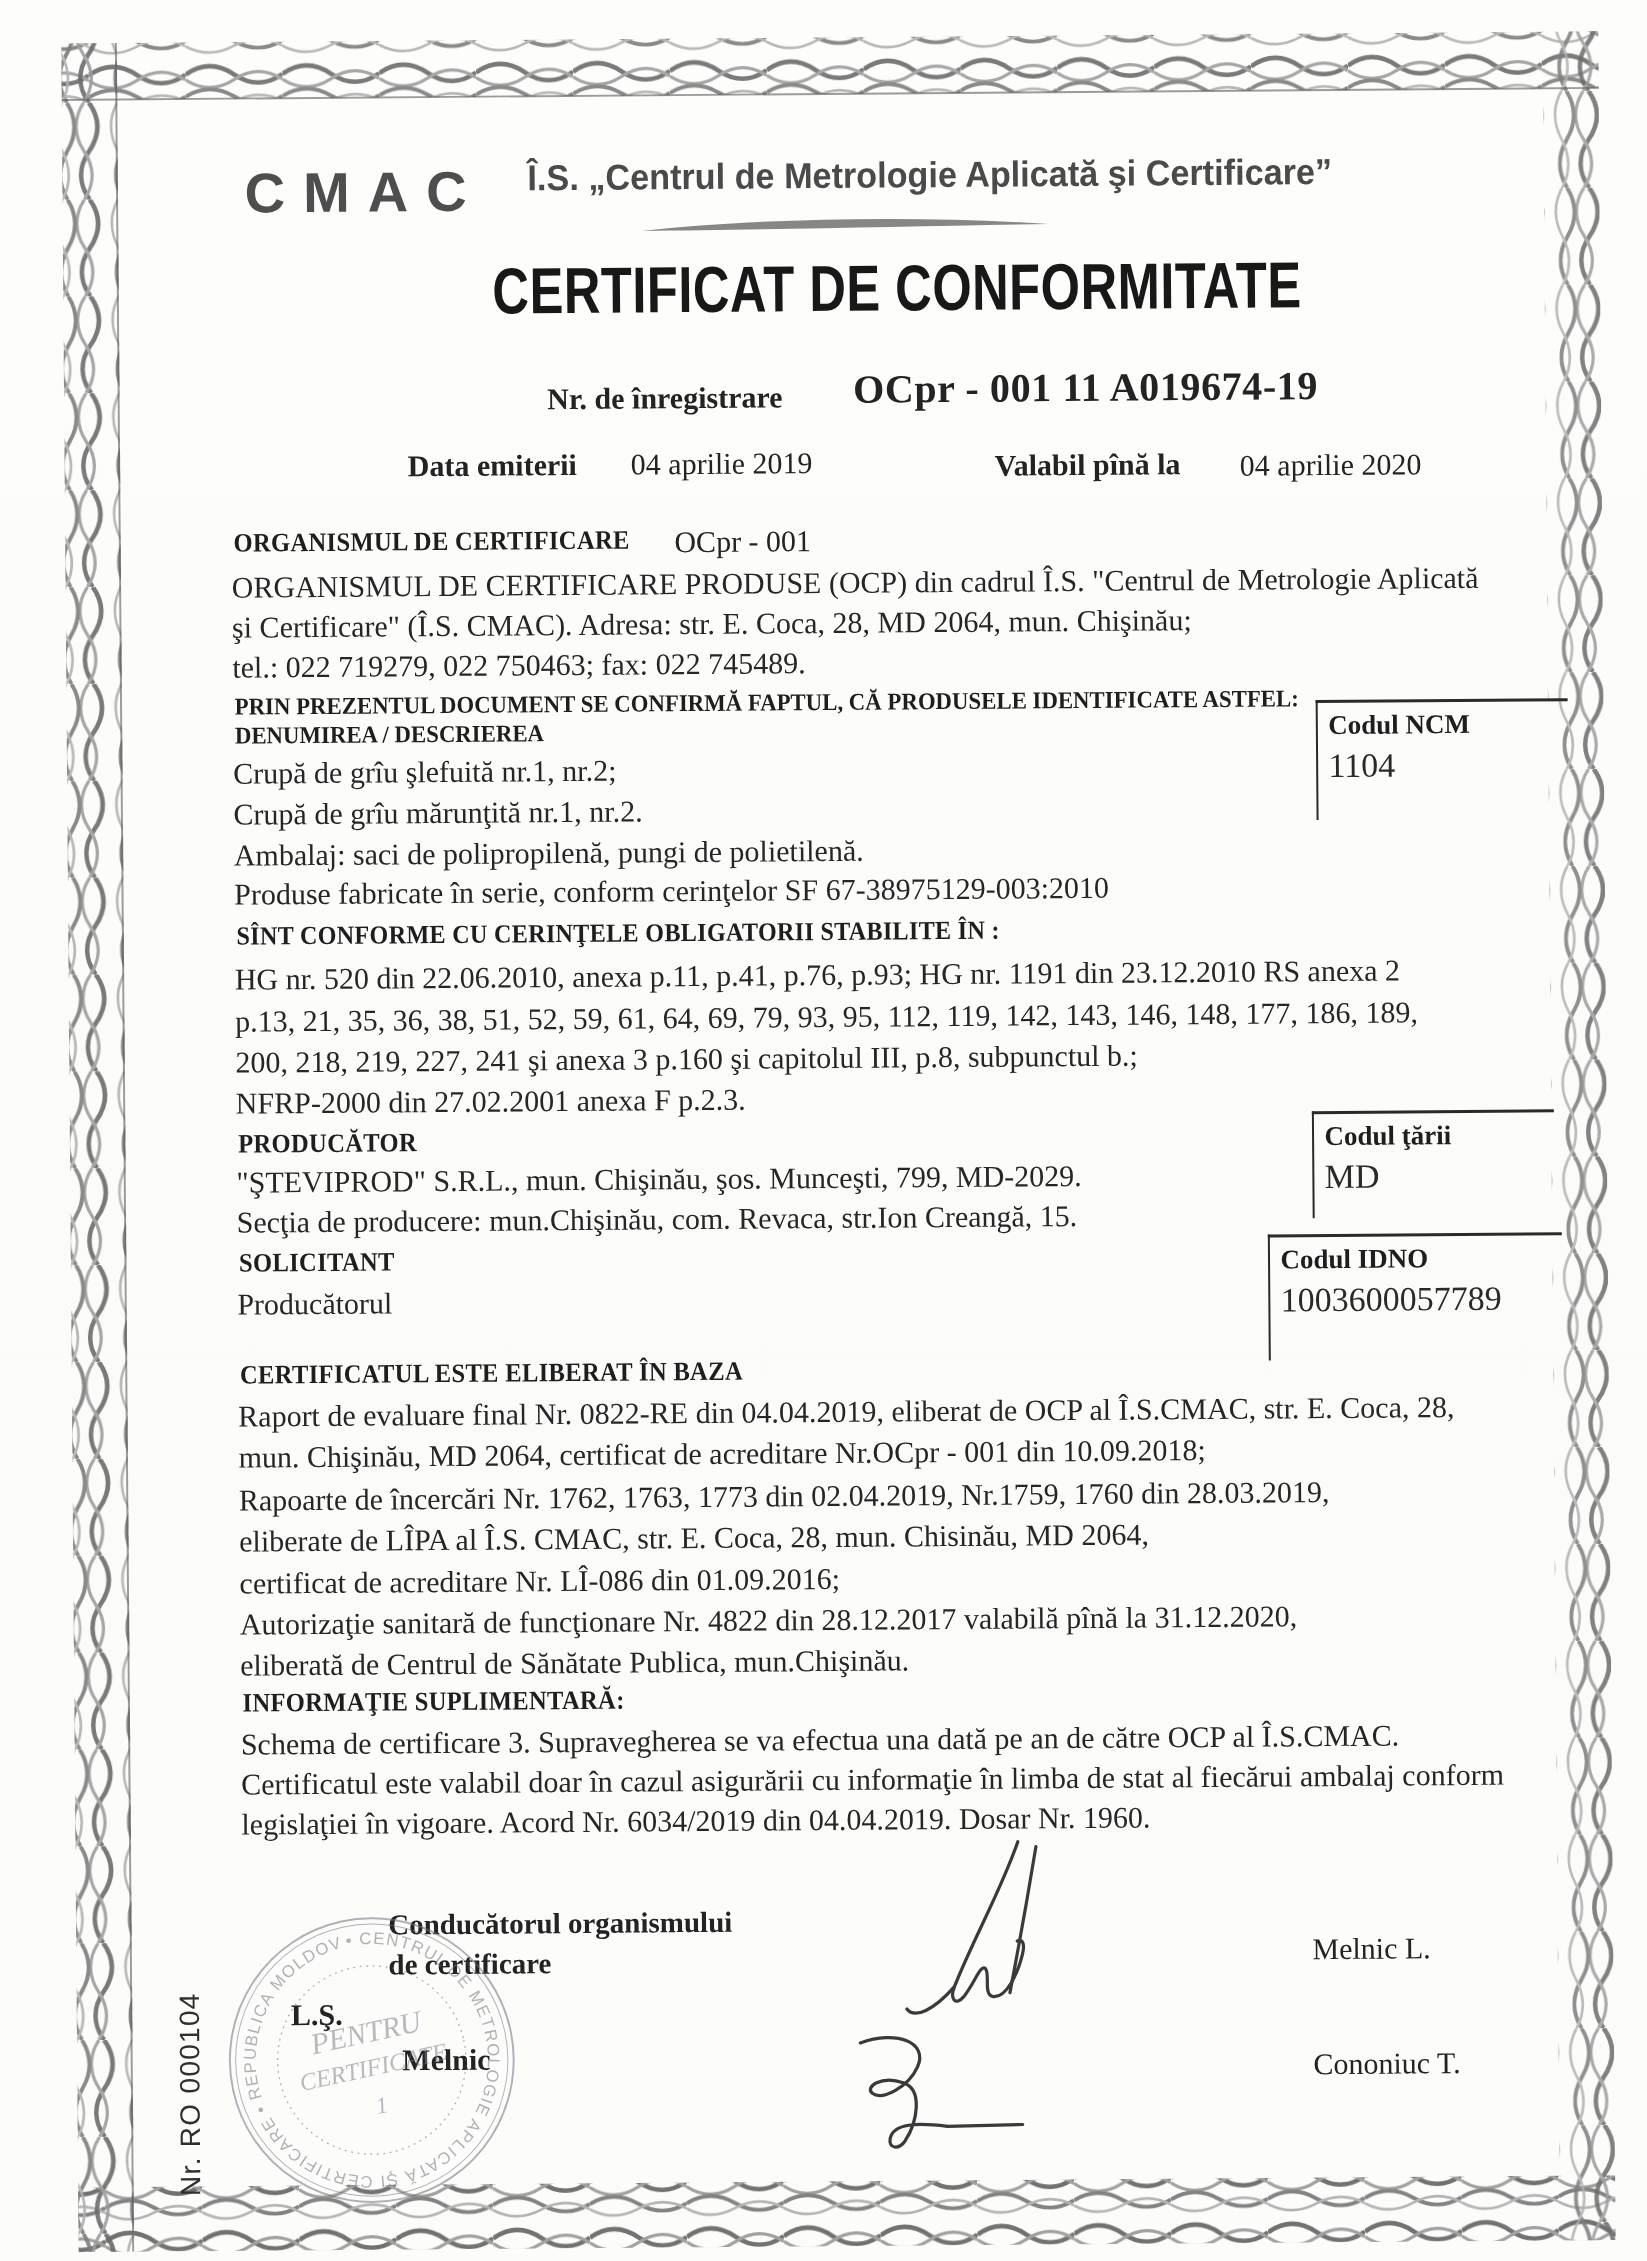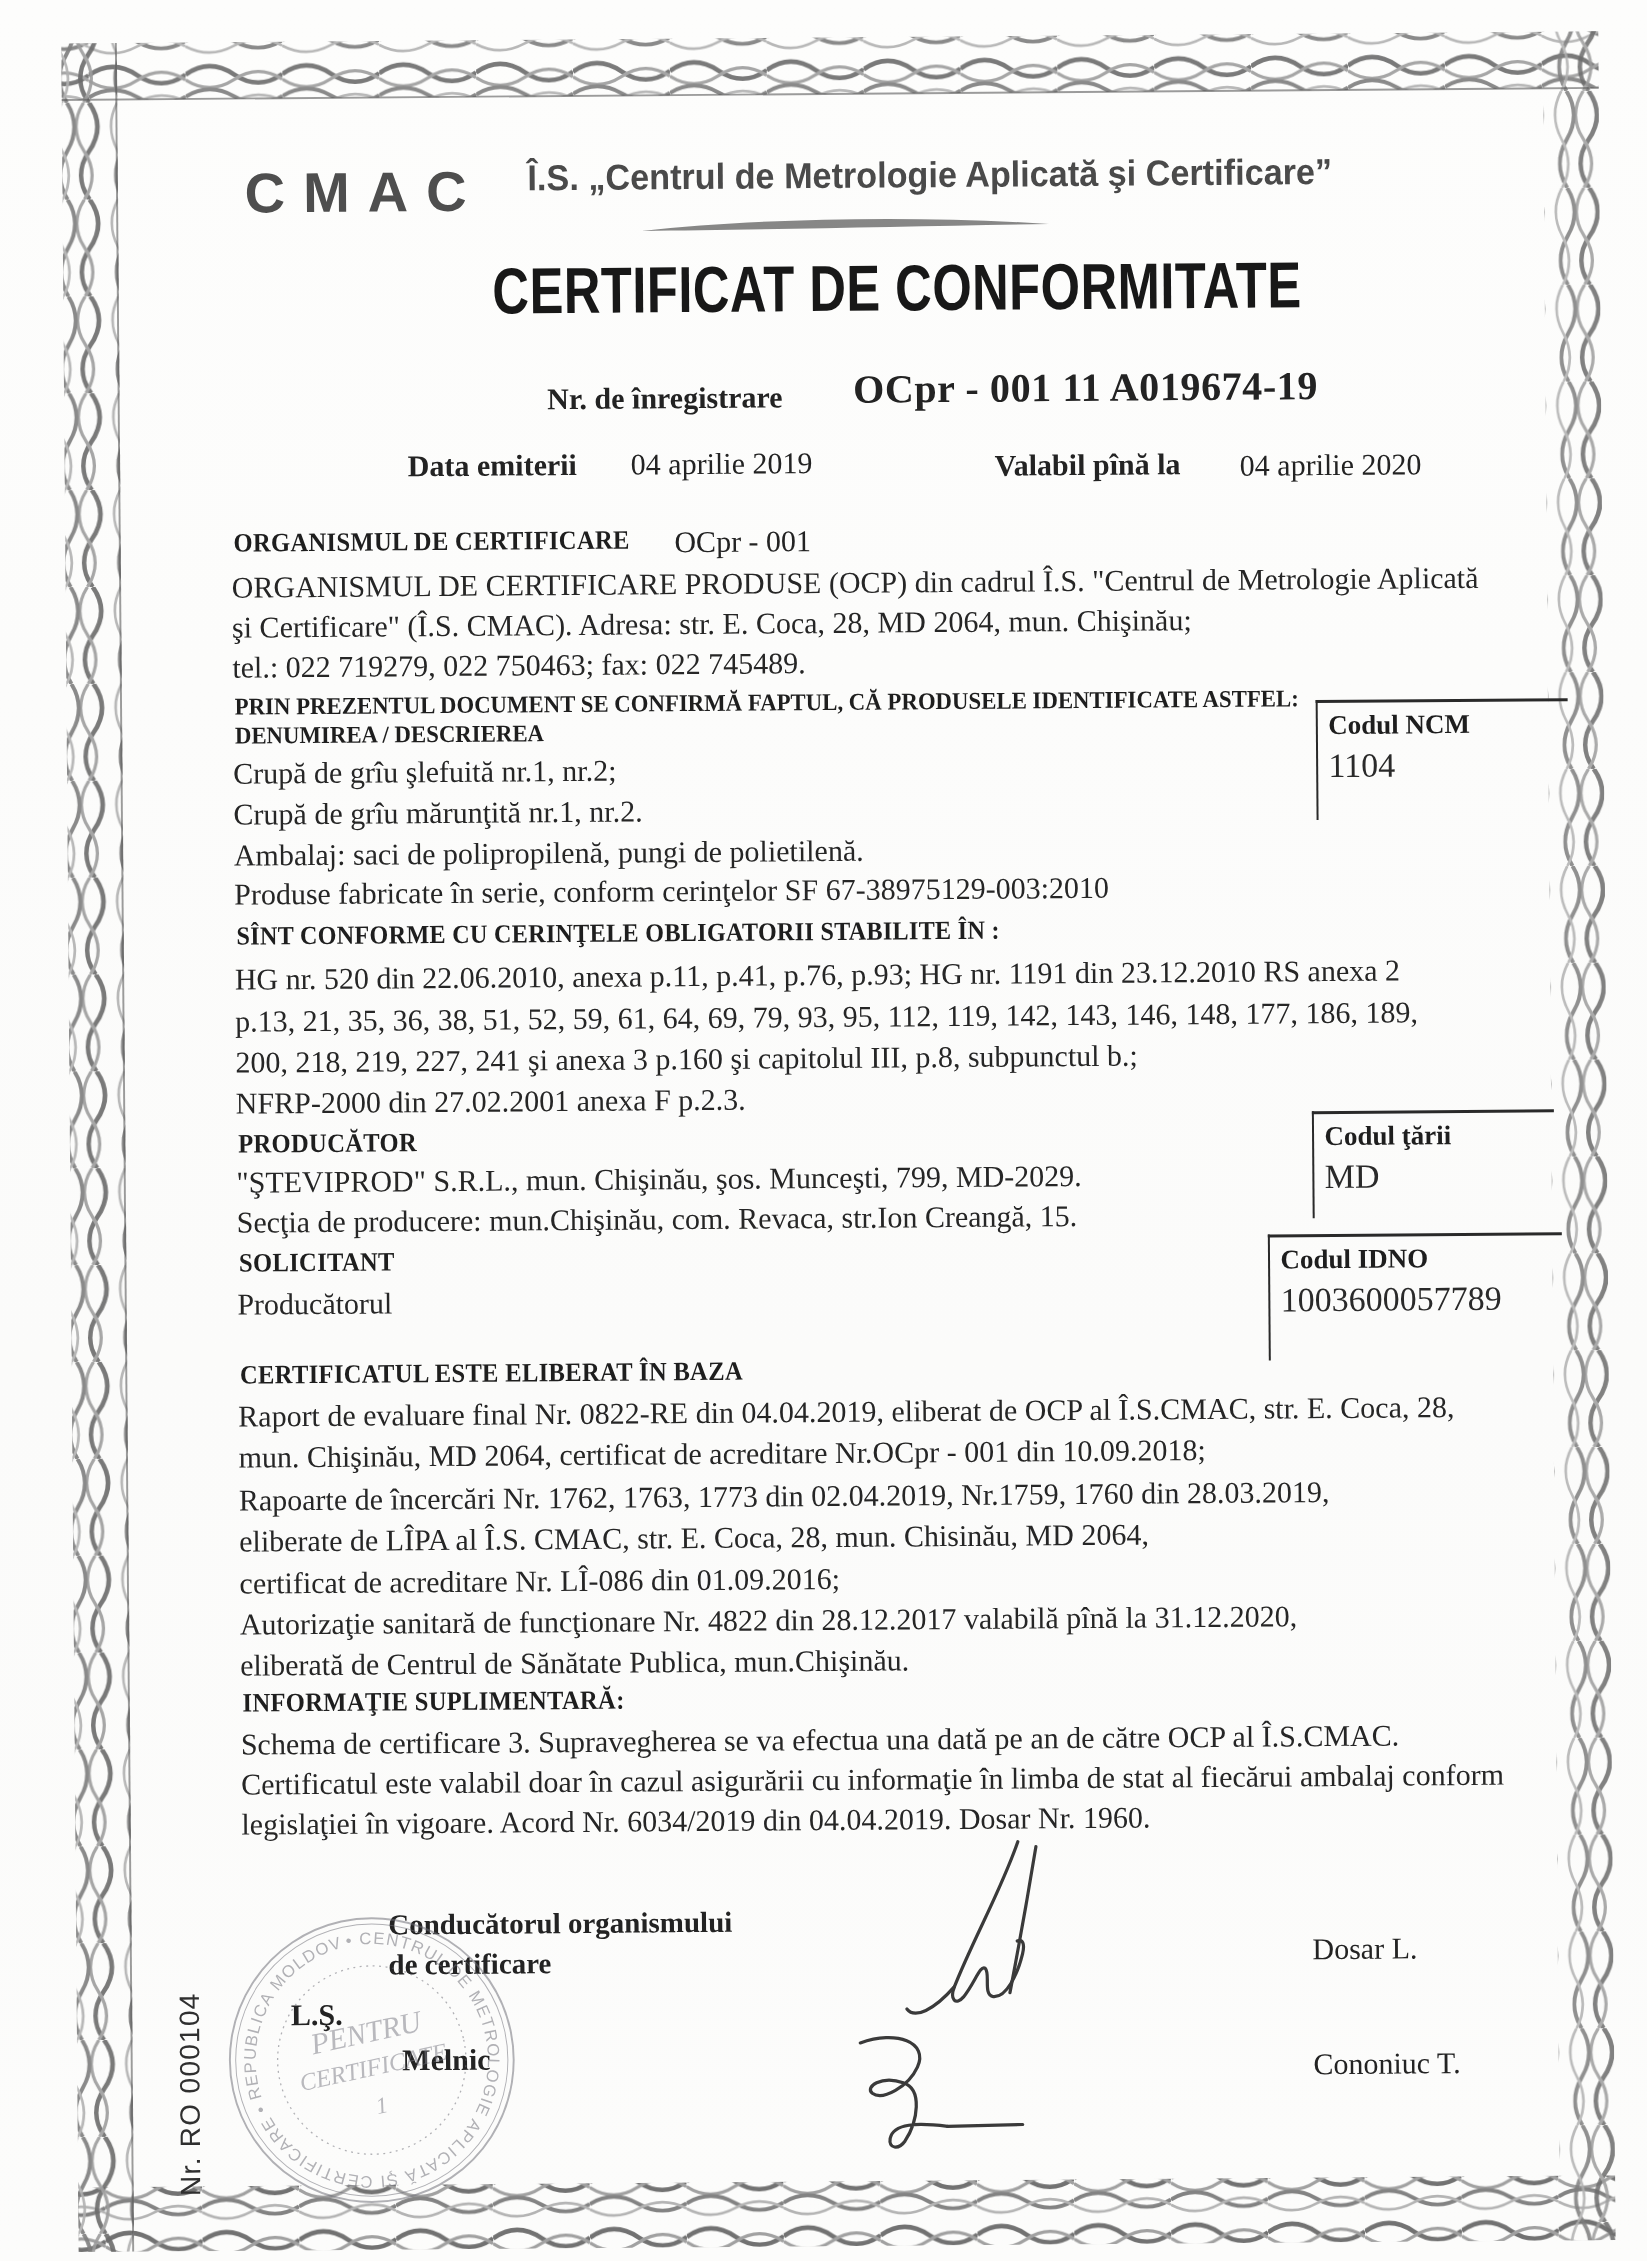--- a/index.html
+++ b/index.html
@@ -120,21 +120,21 @@
 
     <div class="abs serif secthead" style="left:238px;top:1683px;">INFORMAŢIE SUPLIMENTARĂ:</div>
     <div class="abs serif bodyline" style="left:236px;top:1723px;">Schema de certificare 3. Supravegherea se va efectua una dată pe an de către OCP al Î.S.CMAC.</div>
     <div class="abs serif bodyline" style="left:236px;top:1763px;">Certificatul este valabil doar în cazul asigurării  cu informaţie în limba de stat al fiecărui ambalaj conform</div>
     <div class="abs serif bodyline" style="left:236px;top:1803px;">legislaţiei în vigoare. Acord Nr. 6034/2019 din 04.04.2019. Dosar Nr. 1960.</div>
 
     <div class="abs serif b" style="left:382px;top:1905px;font-size:29px;">Conducătorul organismului</div>
     <div class="abs serif b" style="left:382px;top:1945px;font-size:29px;">de certificare</div>
     <div class="abs serif b" style="left:284px;top:1994px;font-size:30px;">L.Ş.</div>
     <div class="abs serif b" style="left:395px;top:2040px;font-size:30px;">Melnic</div>
-    <div class="abs serif" style="left:1306px;top:1936px;font-size:30px;">Dosar L.</div>
+    <div class="abs serif" style="left:1306px;top:1936px;font-size:30px;">Melnic L.</div>
     <div class="abs serif" style="left:1306px;top:2051px;font-size:30px;">Cononiuc T.</div>
 
     <svg class="svglayer" style="left:211px;top:1903px;opacity:0.52;" width="307" height="307" viewBox="0 0 476 476">
       <g transform="rotate(-12 238 238)" fill="none" stroke="#6d6d76">
         <circle cx="238" cy="238" r="220" stroke-width="3"></circle>
         <circle cx="238" cy="238" r="211" stroke-width="1.5"></circle>
         <circle cx="238" cy="238" r="146" stroke-width="2" stroke-dasharray="3 7"></circle>
         <defs>
           <path id="ringPath" d="M238,58 A180,180 0 1 1 237.9,58"></path>
         </defs>

